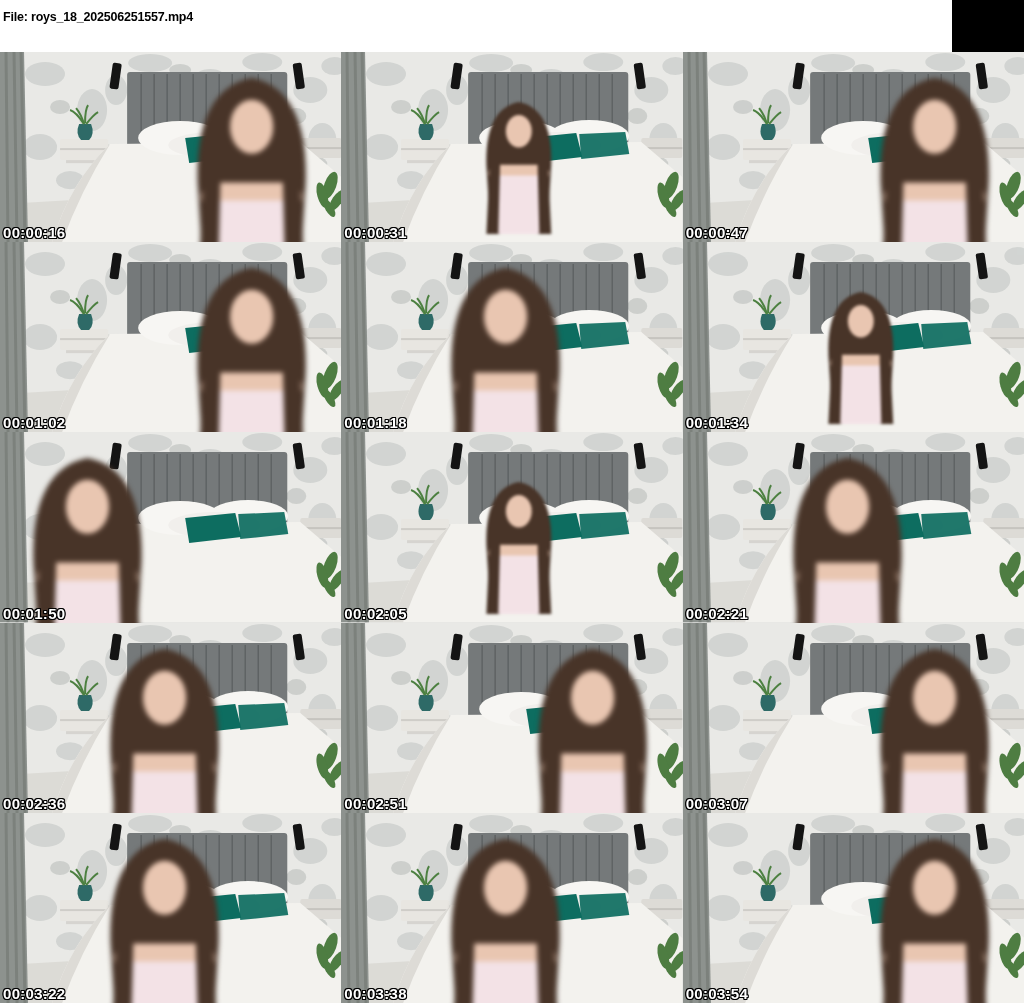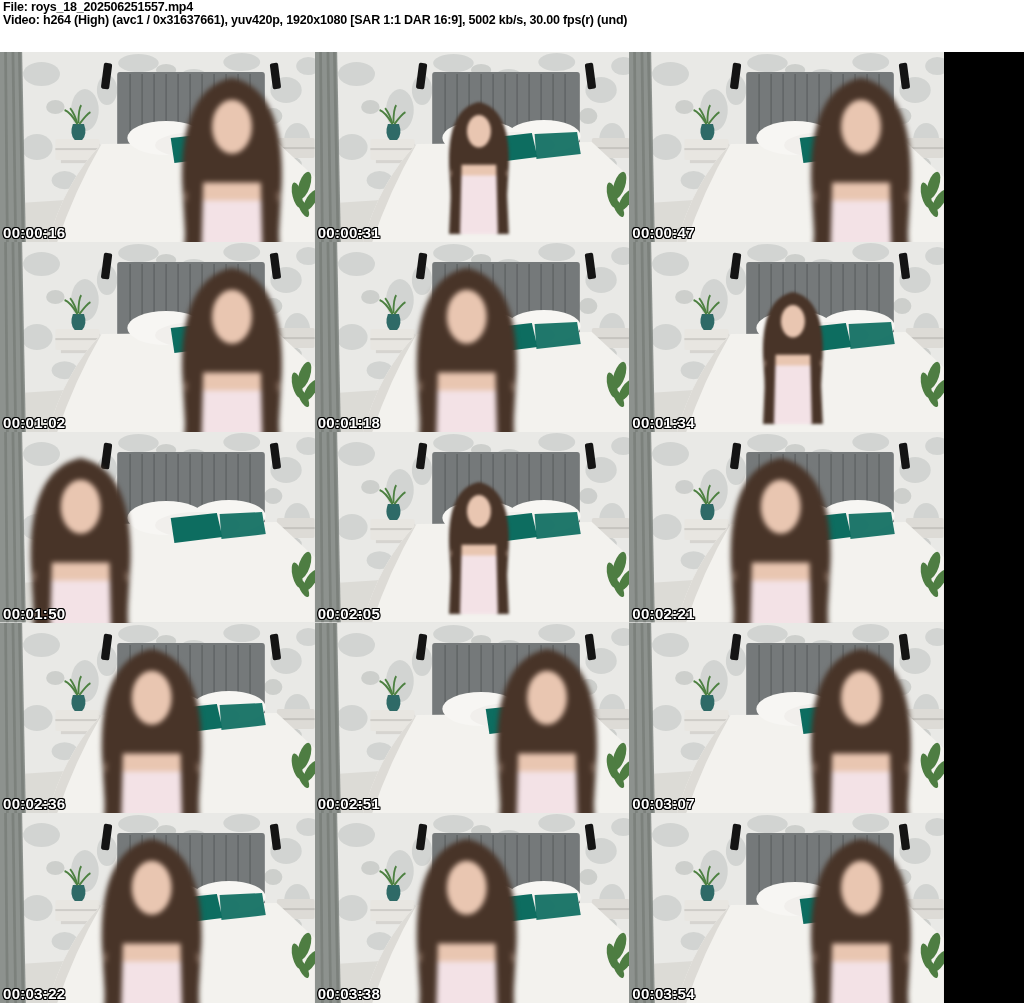--- a/index.html
+++ b/index.html
@@ -3,33 +3,33 @@
 <meta charset="utf-8">
 <style>
   html, body { margin:0; padding:0; }
   body {
     width:1024px; height:1003px; overflow:hidden;
     background:#000;
     font-family:"Liberation Sans", sans-serif;
   }
   .header {
     box-sizing:border-box;
-    width:1024px; height:52px;
+    width:952px; height:52px;
     background:var(--header_bg,#fff);
     color:var(--header_text,#000);
-    padding:1px 3px 0 3px;
+    padding:11px 3px 0 3px;
     font-size:12.5px; font-weight:bold;
     line-height:12.6px; letter-spacing:-0.2px;
     white-space:nowrap;
   }
   .grid {
     display:grid;
     grid-template-columns:repeat(3,1fr);
     grid-template-rows:repeat(5,1fr);
-    width:944px; height:951px;
+    width:1024px; height:951px;
   }
   .thumb {
     position:relative; margin:0; overflow:hidden;
     background:#e9e9e6;
   }
   .thumb svg { display:block; width:100%; height:100%; }
   .figure { filter:blur(1.5px); }
   .ts {
     position:absolute; left:3px; bottom:1px;
     color:var(--timestamp_text,#fff);
@@ -39,21 +39,20 @@
       -1px  1px 0 #000, 1px  1px 0 #000,
        0   -1px 0 #000, 0    1px 0 #000,
       -1px  0   0 #000, 1px  0   0 #000;
   }
 </style>
 </head>
 <body>
 
 <div class="header">
   <div>File: roys_18_202506251557.mp4</div>
-  <div>Video: h264 (High) (avc1 / 0x31637661), yuv420p, 1920x1080 [SAR 1:1 DAR 16:9], 5002 kb/s, 30.00 fps(r) (und)</div>
 </div>
 
 <div class="grid">
   <figure class="thumb">
     <svg viewBox="0 0 341 190" preserveAspectRatio="none">
 
       <rect class="c-wallpaper" x="0" y="0" width="341" height="152" fill="#e9e9e6"></rect>
       <g fill="#c0c4c2" opacity="0.55">
         <ellipse cx="45" cy="22" rx="20" ry="12"></ellipse>
         <ellipse cx="92" cy="58" rx="15" ry="21"></ellipse>

